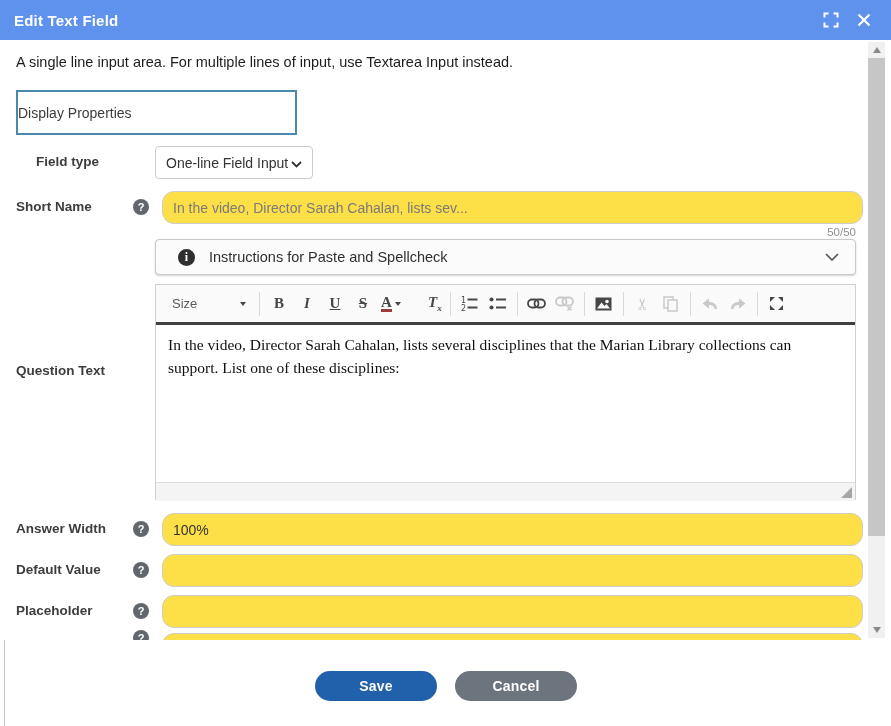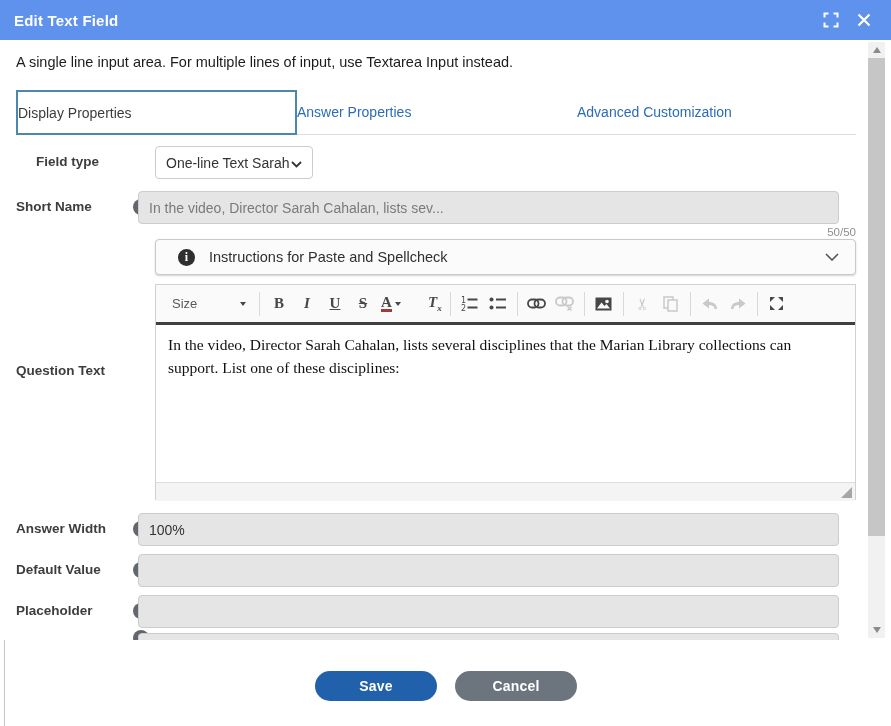--- a/index.html
+++ b/index.html
@@ -26,23 +26,23 @@
     font-size:14px;box-sizing:border-box;background:#fff;}
   .tab.active{left:16px;width:281px;border:2px solid #4a89ad;color:#3c3c3c;z-index:2;}
   .tab.inactive{color:#2b6cb8;border-bottom:1px solid #ddd;cursor:pointer;}
   .tab.t2{left:297px;width:280px;}
   .tab.t3{left:577px;width:279px;}
 
   
   .flabel{position:absolute;left:16px;font-size:13.5px;font-weight:bold;color:#3d3d3d;line-height:16px;}
   .help{position:absolute;width:16px;height:16px;border-radius:50%;background:#61676d;color:#fff;
     font-size:11px;font-weight:bold;display:flex;align-items:center;justify-content:center;cursor:pointer;}
-  .tinput{position:absolute;left:138px;width:701px;height:33px;border:1px solid #ccc;border-radius:4px;
+  .tinput{position:absolute;left:162px;width:701px;height:33px;border:1px solid #ccc;border-radius:12px;
     box-sizing:border-box;padding:0 10px;font-size:14px;font-family:"Liberation Sans",sans-serif;
-    color:#333;outline:none;background:#e5e5e5;}
+    color:#333;outline:none;background:#fde047;}
   .tinput.gray{color:#7a7a7a;}
   .select{position:absolute;left:155px;top:106px;width:158px;height:33px;border:1px solid #ccc;border-radius:4px;
     box-sizing:border-box;display:flex;align-items:center;padding:0 10px;font-size:14px;color:#333;
     background:#fff;cursor:pointer;}
   .select .sel-chev{margin-left:auto;}
   .counter{position:absolute;left:655px;top:186px;width:201px;text-align:right;font-size:11.5px;color:#8f8f8f;}
 
   
   .accordion{position:absolute;left:155px;top:199px;width:701px;height:36px;background:#fbfbfb;
     border:1px solid #c9c9c9;border-radius:4px;box-shadow:0 1px 2px rgba(0,0,0,.18);box-sizing:border-box;
@@ -115,30 +115,24 @@
 
 <div class="leftline"></div>
 
 <div class="scroll">
 
   <div class="intro">A single line input area. For multiple lines of input, use Textarea Input instead.</div>
 
   <div class="tab active">
     <span>Display Properties</span>
   </div>
-  <div class="tab inactive t2">
-    <span>Answer Properties</span>
-  </div>
-  <div class="tab inactive t3">
-    <span>Advanced Customization</span>
-  </div>
 
   <div class="flabel" style="top:114px;padding-left:20px;">Field type</div>
   <div class="select">
-    <span>One-line Text Sarah</span>
+    <span>One-line Field Input</span>
     <span class="sel-chev">
       <svg width="11" height="7" viewBox="0 0 11 7">
           <path d="M1 1 L5.5 5.5 L10 1" fill="none" stroke="#333" stroke-width="1.8"></path>
         </svg>
     </span>
   </div>
 
   <div class="flabel" style="top:159px;">Short Name</div>
   <div class="help" style="left:133px;top:159px;">
     <span>?</span>

